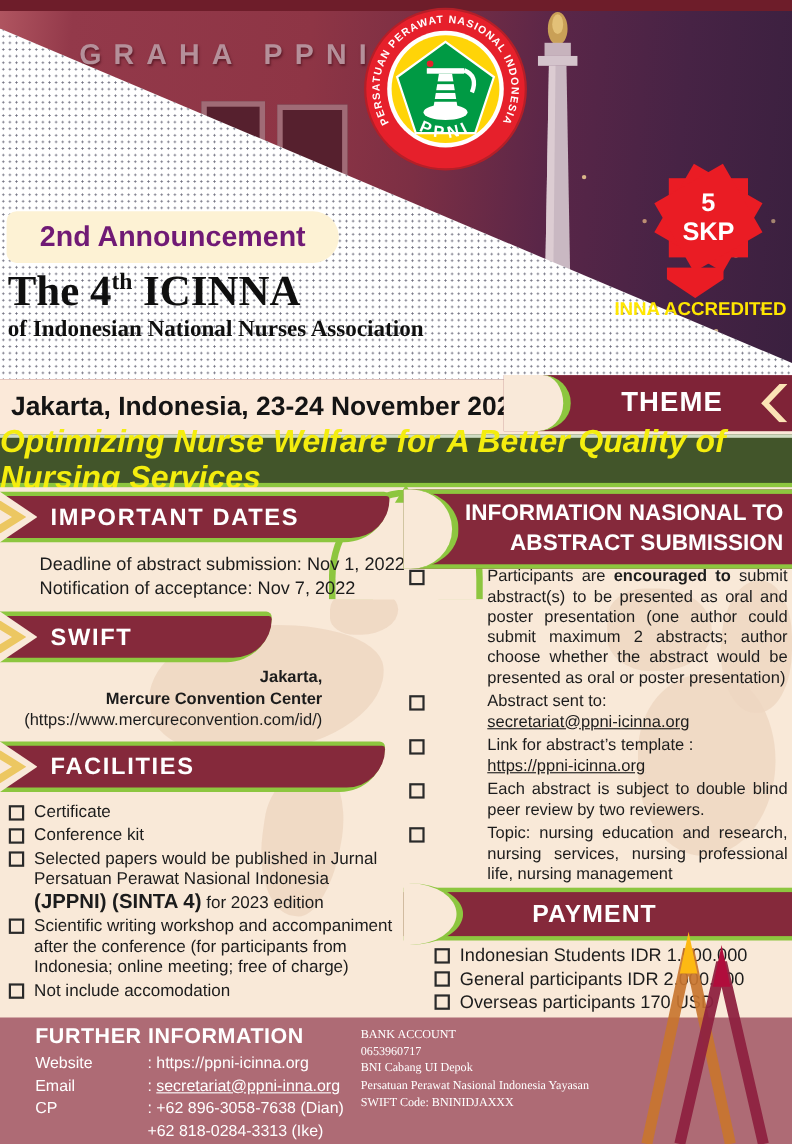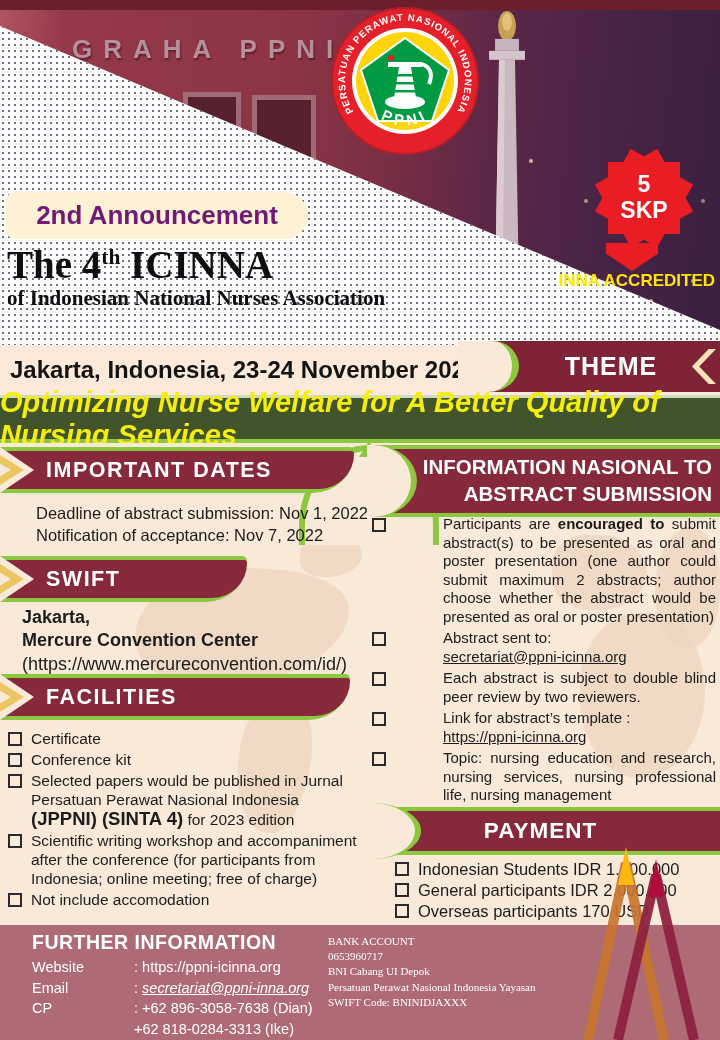--- a/index.html
+++ b/index.html
@@ -102,21 +102,21 @@
     padding-left:46px;color:#fff;font-weight:bold;font-size:21.5px;letter-spacing:1.5px;}
   .ribbon::before{content:"";position:absolute;left:0;top:0;bottom:0;width:34px;background:#f9e9d8;
     clip-path:polygon(0 0,100% 50%,0 100%);}
   .ribbon::after{content:"";position:absolute;left:0;top:8px;bottom:8px;width:26px;background:#ecc761;
     clip-path:polygon(0 0,92% 50%,0 100%,0 72%,42% 50%,0 28%);}
   .rb-dates{left:0;top:4px;width:354px;}
   .rb-place{left:0;top:113px;width:247px;}
   .rb-fac{left:0;top:231px;width:350px;}
 
   .dates{position:absolute;left:36px;top:60px;font-size:16.5px;line-height:1.33;}
-  .place{position:absolute;left:22px;top:163px;font-size:18px;line-height:1.3;}
+  .place{position:absolute;left:22px;top:163px;font-size:15px;line-height:1.3;text-align:right;}
   .place .b{font-weight:bold;}
 
   .item{display:flex;margin-bottom:2px;font-size:15.5px;line-height:19px;color:#1c1c1c;}
   .bx{width:10px;height:10px;border:2px solid #2a2a2a;margin:3px 9px 0 0;flex:none;}
   .fac-list{position:absolute;left:8px;top:286px;width:356px;}
   .fac-list .big{font-weight:bold;font-size:18.5px;}
 
   .info-hdr{position:absolute;left:367px;top:2px;width:353px;box-sizing:border-box;background:#85293b;
     border:4px solid #8dc63f;border-right:none;padding:4px 8px 6px 48px;text-align:right;color:#fff;
     font-weight:bold;font-size:20.5px;line-height:1.32;}
@@ -134,21 +134,21 @@
     padding-right:6px;color:#fff;font-weight:bold;font-size:22.5px;letter-spacing:1px;}
   .pay-list{position:absolute;left:395px;top:416px;width:330px;}
   .pay-list .item{font-size:16.5px;line-height:20px;margin-bottom:1px;}
 
   
   .footer{position:absolute;left:0;top:925px;width:720px;height:115px;background:#ae6b75;color:#fff;}
   .fi{position:absolute;left:32px;top:6px;width:290px;}
   .fi h3{margin:0 0 3px 0;font-size:19.5px;letter-spacing:.5px;}
   .fi .row{display:flex;font-size:14.5px;line-height:1.42;gap:32px;}
   .fi .lab{width:70px;flex:none;}
-  .u{text-decoration:underline;font-style:italic;}
+  .u{text-decoration:underline;}
   .bank{position:absolute;left:328px;top:9px;font-size:11px;line-height:1.38;font-family:Liberation Serif, serif;}
   .lambdas{position:absolute;right:0;top:845px;width:160px;height:195px;}
 </style>
 </head>
 <body>
 
 <div class="poster">
 
   <div class="photo">
     <div class="graha">GRAHA PPNI</div>
@@ -289,25 +289,25 @@
       <div class="item">
           <span class="bx"></span>
           <span><span>Participants are </span><b>encouraged to</b><span> submit abstract(s) to be presented as oral and poster presentation (one author could submit maximum 2 abstracts; author choose whether the abstract would be presented as oral or poster presentation)</span></span>
         </div>
       <div class="item">
           <span class="bx"></span>
           <span><span>Abstract sent to:</span><br><a class="lk">secretariat@ppni-icinna.org</a></span>
         </div>
       <div class="item">
           <span class="bx"></span>
+          <span><span>Link for abstract’s template :</span><br><a class="lk">https://ppni-icinna.org</a></span>
+        </div>
+      <div class="item">
+          <span class="bx"></span>
           <span>Each abstract is subject to double blind peer review by two reviewers.</span>
-        </div>
-      <div class="item">
-          <span class="bx"></span>
-          <span><span>Link for abstract’s template :</span><br><a class="lk">https://ppni-icinna.org</a></span>
         </div>
       <div class="item">
           <span class="bx"></span>
           <span>Topic: nursing education and research, nursing services, nursing professional life, nursing management</span>
         </div>
     </div>
 
     <div class="pay-ribbon">
       <div class="pay-in">
           <span>PAYMENT</span>

